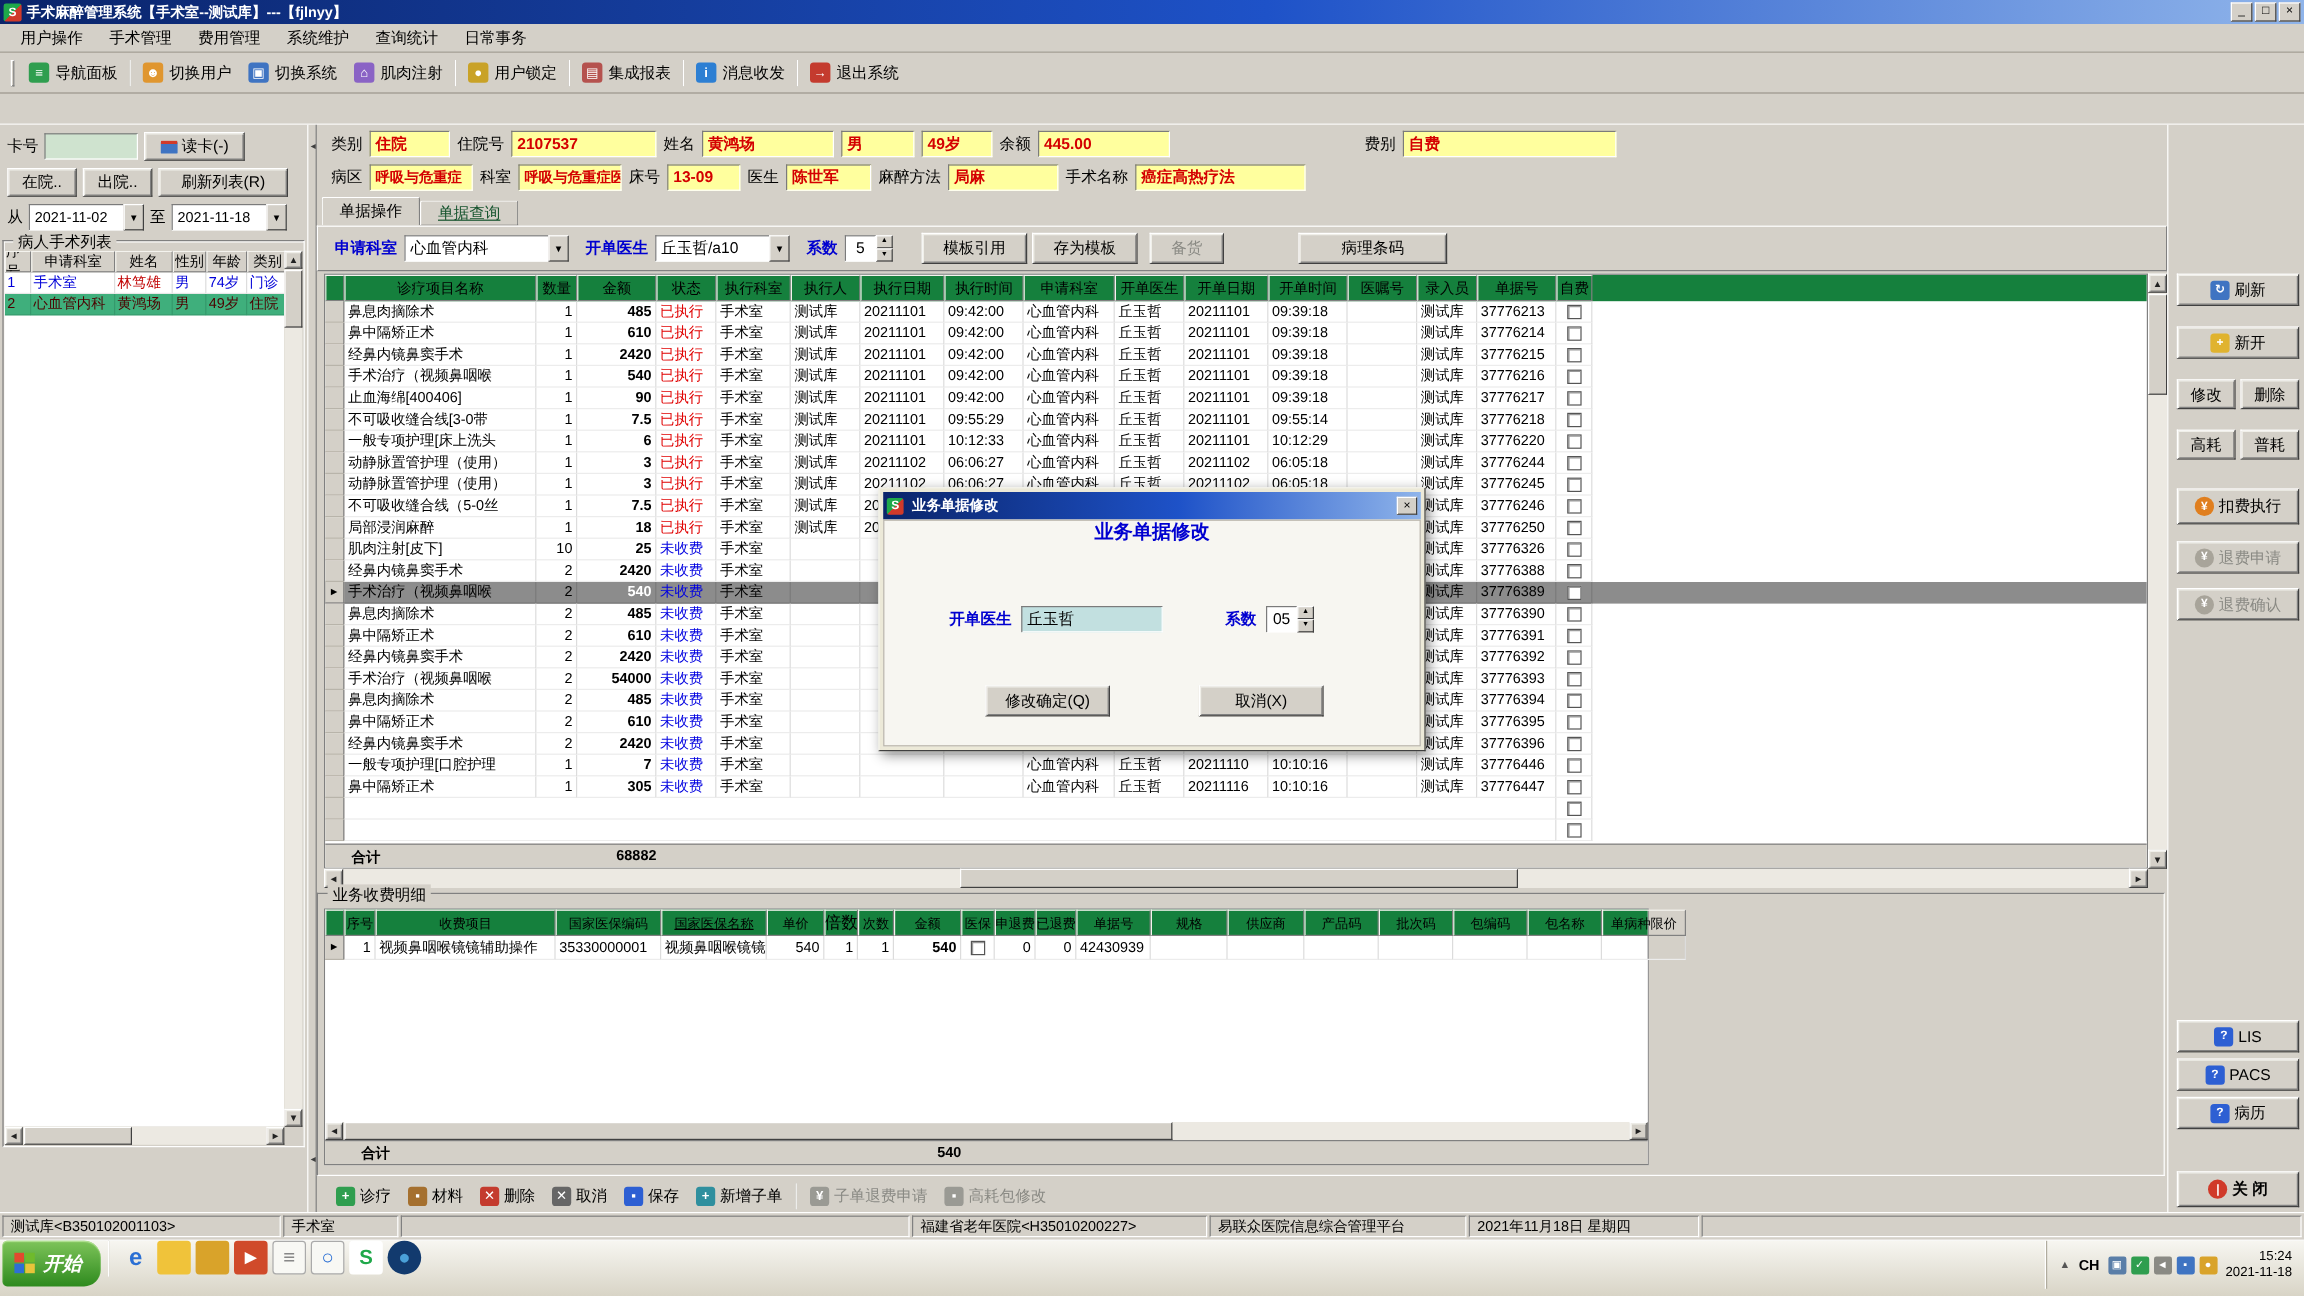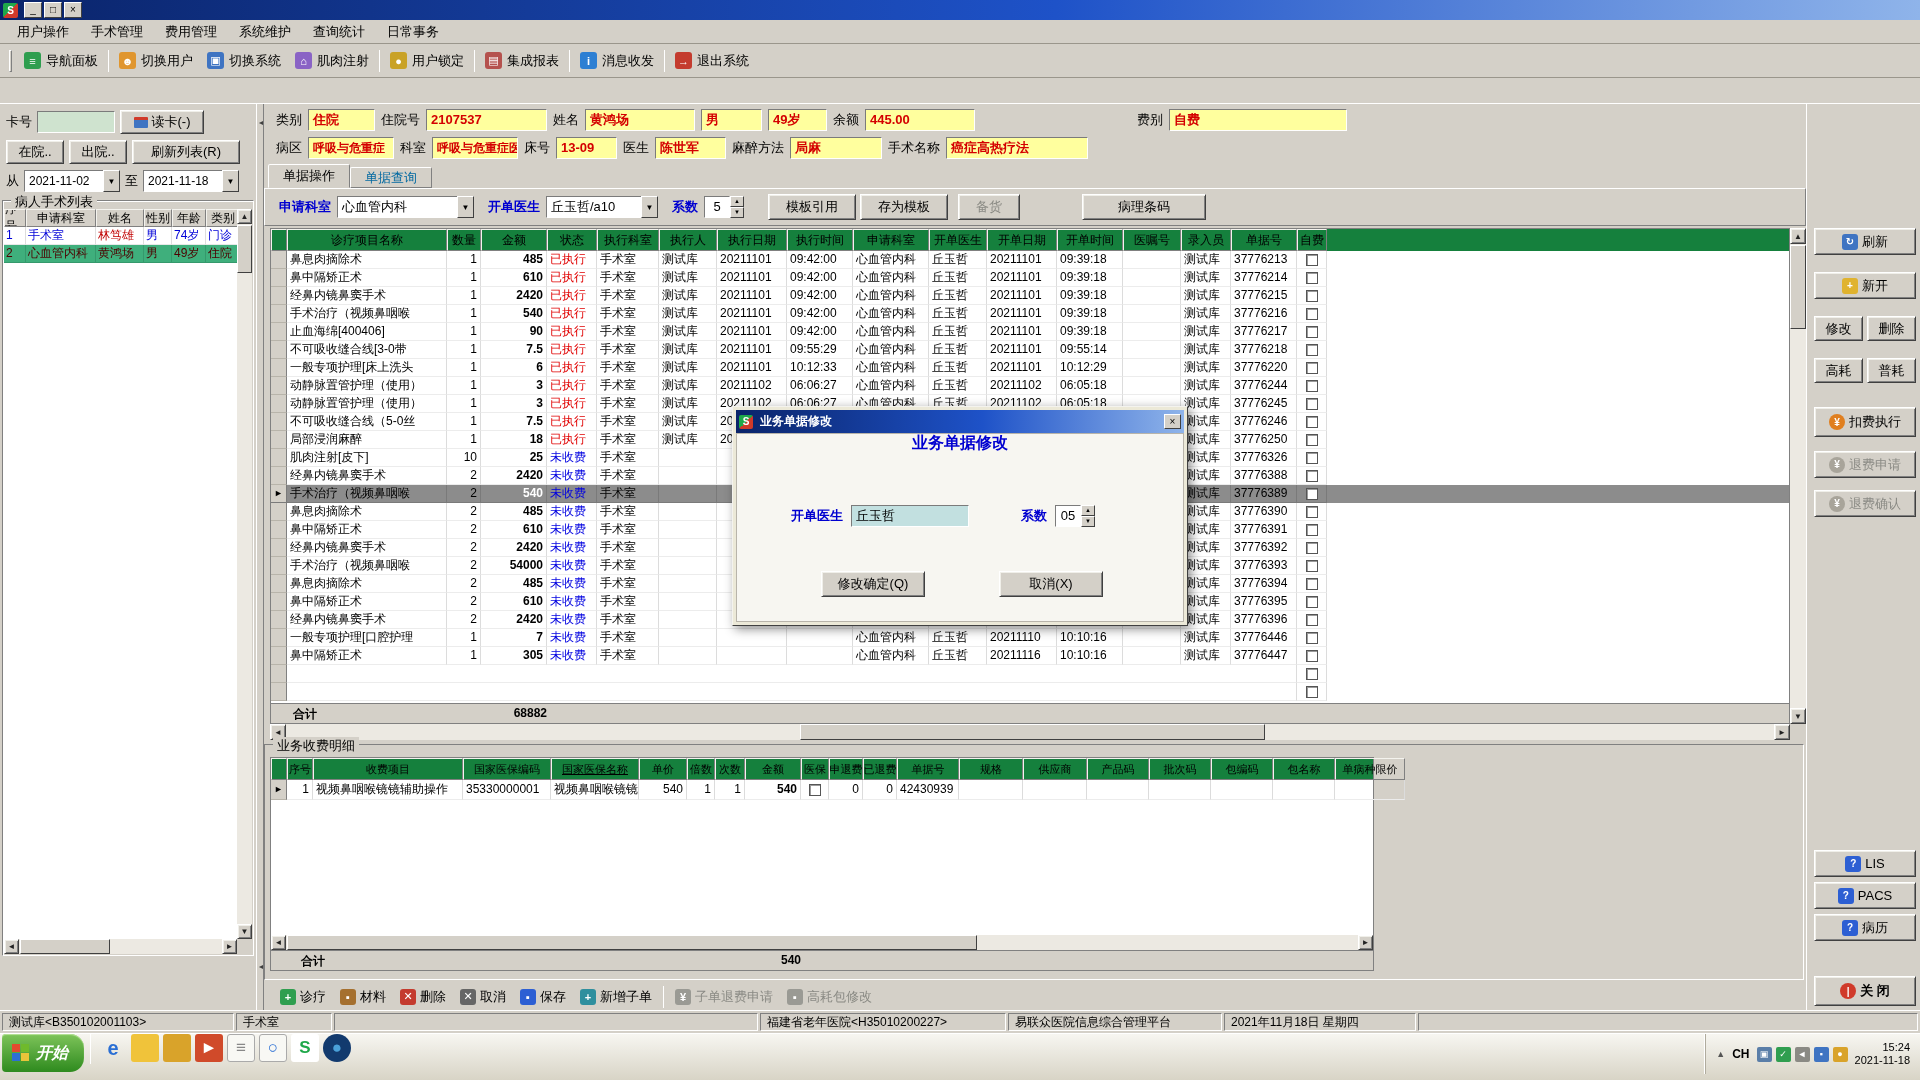--- a/index.html
+++ b/index.html
@@ -60,21 +60,21 @@
   .sbtn{position:absolute;background:#d4d0c8;border:1px solid;border-color:#fff #404040 #404040 #fff;box-shadow:inset 1px 1px #f0efe9,inset -1px -1px #808080;display:flex;align-items:center;justify-content:center;font-size:8px;color:#222;}
   .strack{position:absolute;background:#ece9e2;}
   .sthumb{position:absolute;background:#d4d0c8;border:1px solid;border-color:#fff #404040 #404040 #fff;}
 
   
   .mainbg{position:absolute;left:264px;top:104px;width:1542px;height:906px;background:#d4d0c8;}
   .splitter{position:absolute;left:256px;top:104px;width:8px;height:906px;background:#d4d0c8;border-left:1px solid #fff;border-right:1px solid #808080;}
   .spl-arrow{position:absolute;left:0;width:8px;height:28px;font-size:7px;color:#404040;display:flex;align-items:center;justify-content:center;}
   .pinfo-row{position:absolute;display:flex;align-items:center;}
   .subtab{height:24px;padding:0 14px;display:flex;align-items:center;font-size:13px;background:#d4d0c8;border:1px solid;border-color:#fff #808080 transparent #fff;border-radius:2px 2px 0 0;}
-  .subtab.inactive{height:21px;margin-top:3px;border-color:#fff #808080 #808080 #fff;color:#0369a1;}
+  .subtab.inactive{height:21px;margin-top:3px;border-color:#fff #808080 #808080 #fff;color:#14532d;text-decoration:underline;}
   .controls{position:absolute;left:264px;top:188px;width:1542px;height:38px;border:1px solid;border-color:#fff #808080 #808080 #fff;display:flex;align-items:center;}
 
   
   .grid-area{position:absolute;left:270px;top:228px;width:1520px;height:496px;background:#fff;border:1px solid #808080;display:flex;flex-direction:column;overflow:hidden;}
   .g-h{display:flex;flex:none;background:#15803d;}
   .g-hc{height:22px;font-size:12px;display:flex;align-items:center;justify-content:center;border:1px solid;border-color:#f4f3ee #808080 #808080 #f4f3ee;flex:none;overflow:hidden;white-space:nowrap;}
   .g-r{display:flex;height:18px;flex:none;}
   .g-c{font-size:12px;line-height:17px;padding:0 3px;border-right:1px solid #dcdcdc;border-bottom:1px solid #ececec;flex:none;overflow:hidden;white-space:nowrap;}
   .g-selc{background:#d4d0c8;border-right:1px solid #808080;border-bottom:1px solid #b8b4aa;font-size:9px;text-align:center;line-height:17px;padding:0;color:#000;}
   .g-r.sel{background:#8c8c8c;}
@@ -122,20 +122,21 @@
   .dlg-head{position:absolute;left:0;top:26px;width:100%;text-align:center;color:#0000d0;font-size:16px;font-weight:bold;}
   .dlg-btn{position:absolute;width:104px;height:26px;}
 </style>
 </head>
 <body>
 
 <div class="screen">
 
   <div class="titlebar">
     <span class="appico">S</span>
+    <span class="title-text">手术麻醉管理系统【手术室--测试库】---【fjlnyy】</span>
     <span class="tbtn">_</span>
     <span class="tbtn">□</span>
     <span class="tbtn">×</span>
   </div>
 
   <div class="menubar">
       <div class="menu-item">用户操作</div>
       <div class="menu-item">手术管理</div>
       <div class="menu-item">费用管理</div>
       <div class="menu-item">系统维护</div>
@@ -868,21 +869,21 @@
   <div class="detail-group">
     <div class="group-title">业务收费明细</div>
     <div class="detail-table">
       <div class="g-h">
           <div class="g-hc" style="width: 16px; font-size: 11px;"></div>
           <div class="g-hc" style="width: 26px; font-size: 11px;">序号</div>
           <div class="g-hc" style="width: 150px; font-size: 11px;">收费项目</div>
           <div class="g-hc" style="width: 88px; font-size: 11px;">国家医保编码</div>
           <div class="g-hc" style="width: 88px; font-size: 11px; text-decoration: underline;">国家医保名称</div>
           <div class="g-hc" style="width: 48px; font-size: 11px;">单价</div>
-          <div class="g-hc" style="width: 28px; font-size: 11px;">倍数</div>
+          <div class="g-hc" style="width: 28px; font-size: 14px;">倍数</div>
           <div class="g-hc" style="width: 30px; font-size: 11px;">次数</div>
           <div class="g-hc" style="width: 56px; font-size: 11px;">金额</div>
           <div class="g-hc" style="width: 28px; font-size: 11px;">医保</div>
           <div class="g-hc" style="width: 34px; font-size: 11px;">申退费</div>
           <div class="g-hc" style="width: 34px; font-size: 11px;">已退费</div>
           <div class="g-hc" style="width: 62px; font-size: 11px;">单据号</div>
           <div class="g-hc" style="width: 64px; font-size: 11px;">规格</div>
           <div class="g-hc" style="width: 64px; font-size: 11px;">供应商</div>
           <div class="g-hc" style="width: 62px; font-size: 11px;">产品码</div>
           <div class="g-hc" style="width: 62px; font-size: 11px;">批次码</div>

